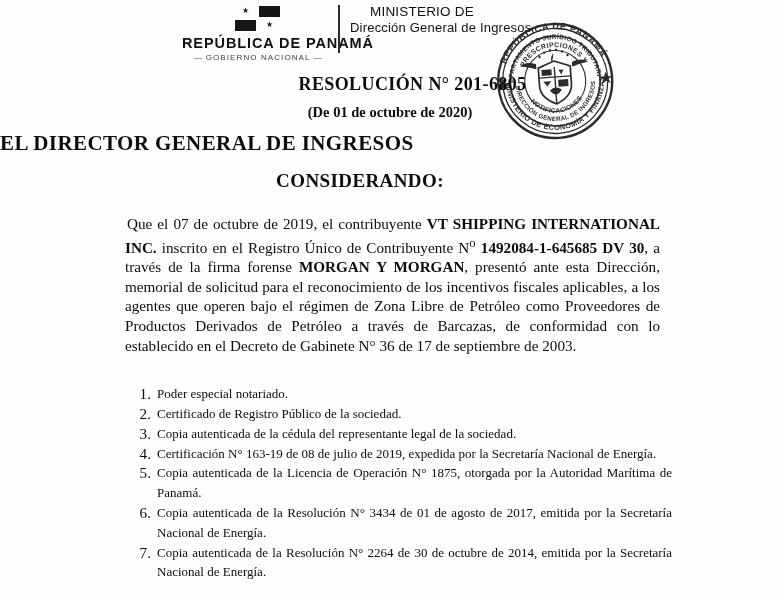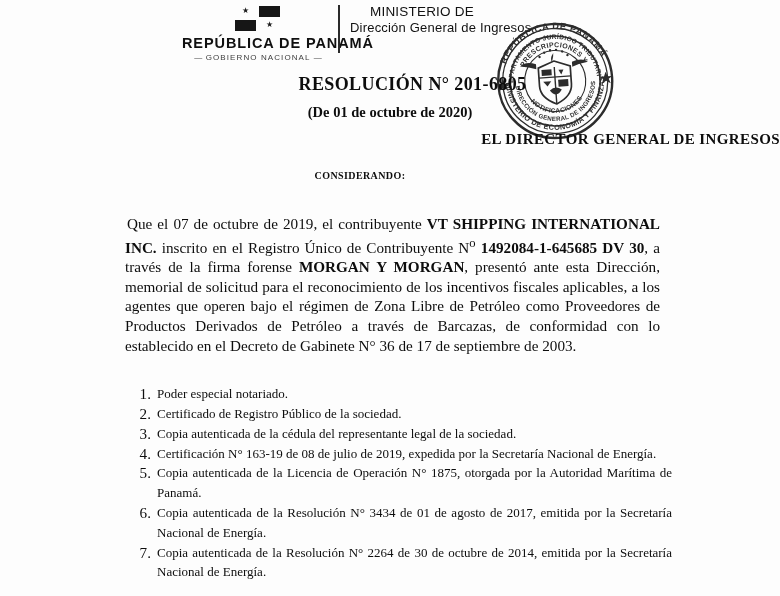--- a/index.html
+++ b/index.html
@@ -140,33 +140,33 @@
     font-weight: bold;
     font-size: 14.5px;
     line-height: 20px;
     margin-top: 8px;
   }
   .director-line {
     position: absolute;
     left: 0;
     top: 131px;
     width: 780px;
-    text-align: right;
-    font-weight: bold;
-    font-size: 15px;
+    text-align: left;
+    font-weight: bold;
+    font-size: 21px;
     letter-spacing: 0.4px;
   }
   .considerando-line {
     position: absolute;
     left: 0;
     top: 170px;
     width: 720px;
     text-align: center;
     font-weight: bold;
-    font-size: 10px;
+    font-size: 19px;
     letter-spacing: 0.4px;
   }
 
   
   .body-area {
     position: absolute;
     left: 113px;
     top: 202px;
     width: 559px;
   }

